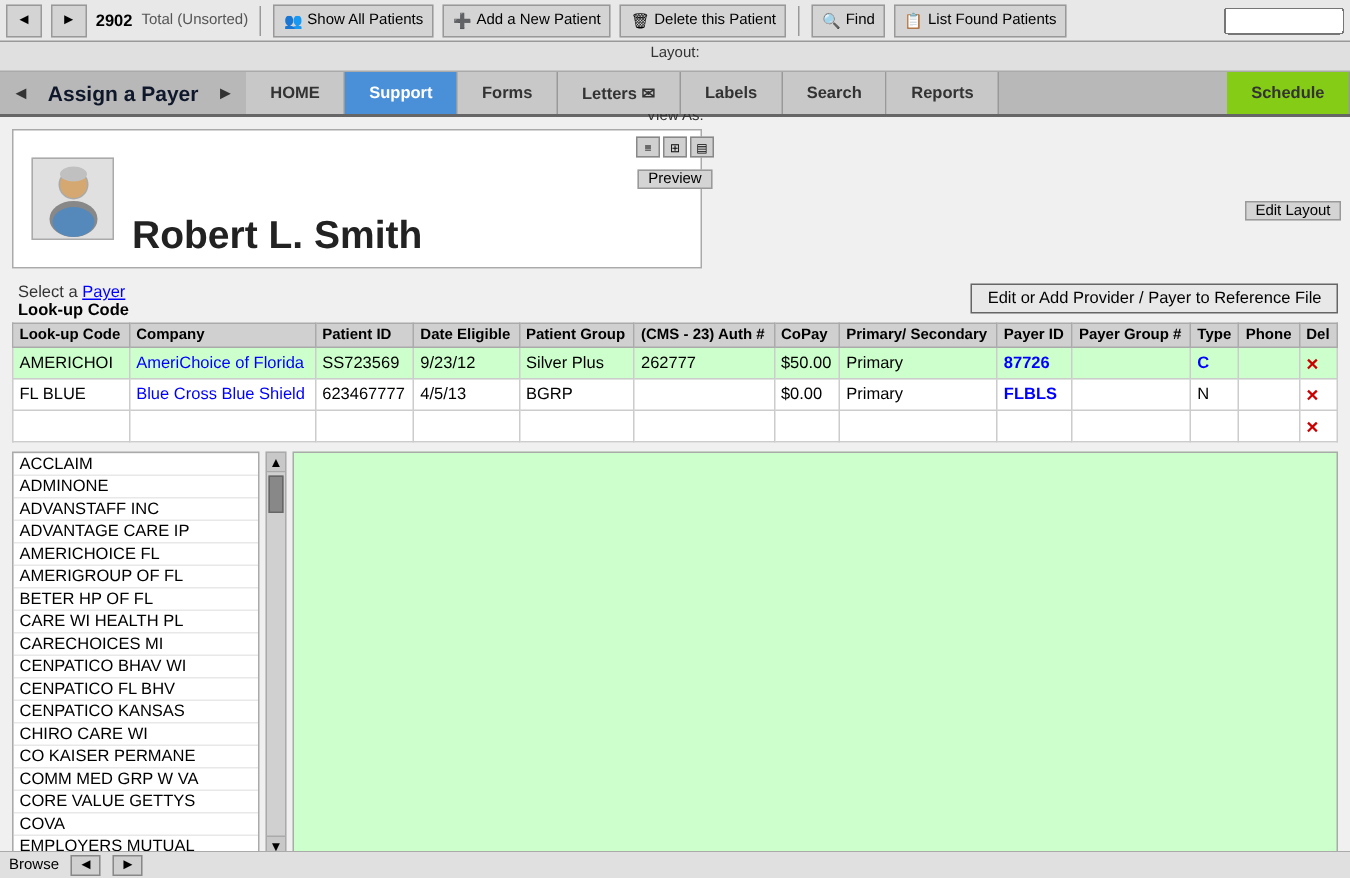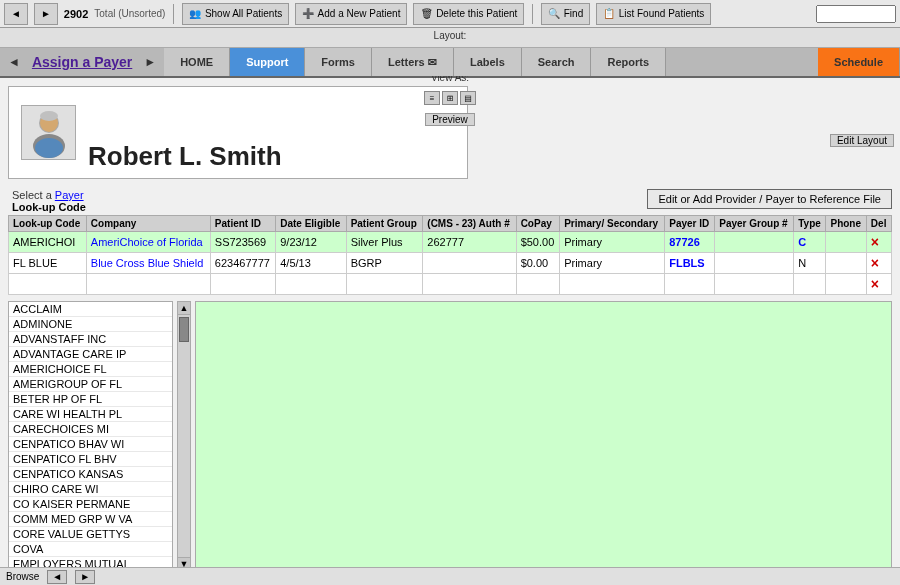--- a/index.html
+++ b/index.html
@@ -14,24 +14,24 @@
     .layout-bar { background: #e0e0e0; border-bottom: 1px solid #aaa; padding: 2px 6px; font-size: 10px; display: flex; align-items: center; gap: 8px; height: 20px; flex-direction: column; }
     .layout-bar label { color: #333; }
     .layout-bar select { font-size: 10px; height: 16px; }
     .preview-btn { background: #d4d4d4; border: 1px solid #999; padding: 0 6px; font-size: 10px; height: 16px; cursor: pointer; }
     .edit-layout-btn { margin-left: auto; background: #d4d4d4; border: 1px solid #999; padding: 0 6px; font-size: 10px; height: 16px; cursor: pointer; }
 
     
     .tab-nav { background: #b8b8b8; display: flex; align-items: stretch; height: 30px; border-bottom: 2px solid #666; }
     .tab-nav-left { display: flex; align-items: center; padding: 0 8px; gap: 4px; }
     .tab-arrow { font-size: 12px; cursor: pointer; color: #333; }
-    .assign-payer-label { font-size: 14px; font-weight: bold; color: #4c1d95; padding: 0 8px; display: flex; align-items: center; text-decoration: underline; }
+    .assign-payer-label { font-size: 14px; font-weight: bold; color: #0f172a; padding: 0 8px; display: flex; align-items: center; }
     .tab { padding: 0 16px; display: flex; align-items: center; cursor: pointer; font-size: 11px; font-weight: bold; border-right: 1px solid #999; background: #c8c8c8; color: #333; height: 100%; }
     .tab.active { background: #4a90d9; color: white; }
-    .tab.schedule { background: #f97316; margin-left: auto; }
+    .tab.schedule { background: #84cc16; margin-left: auto; }
     .tab-divider { flex: 1; }
 
     
     .main-content { background: #f0f0f0; padding: 8px; height: calc(585px - 78px); overflow: hidden; }
 
     
     .patient-header { background: white; border: 1px solid #aaa; padding: 6px 12px; display: flex; align-items: center; gap: 12px; margin-bottom: 10px; width: 460px; }
     .patient-photo { width: 55px; height: 55px; background: #e0e0e0; border: 1px solid #aaa; display: flex; align-items: center; justify-content: center; overflow: hidden; }
     .patient-name { font-size: 26px; font-weight: bold; color: #222; margin-top: 48px; }
 

